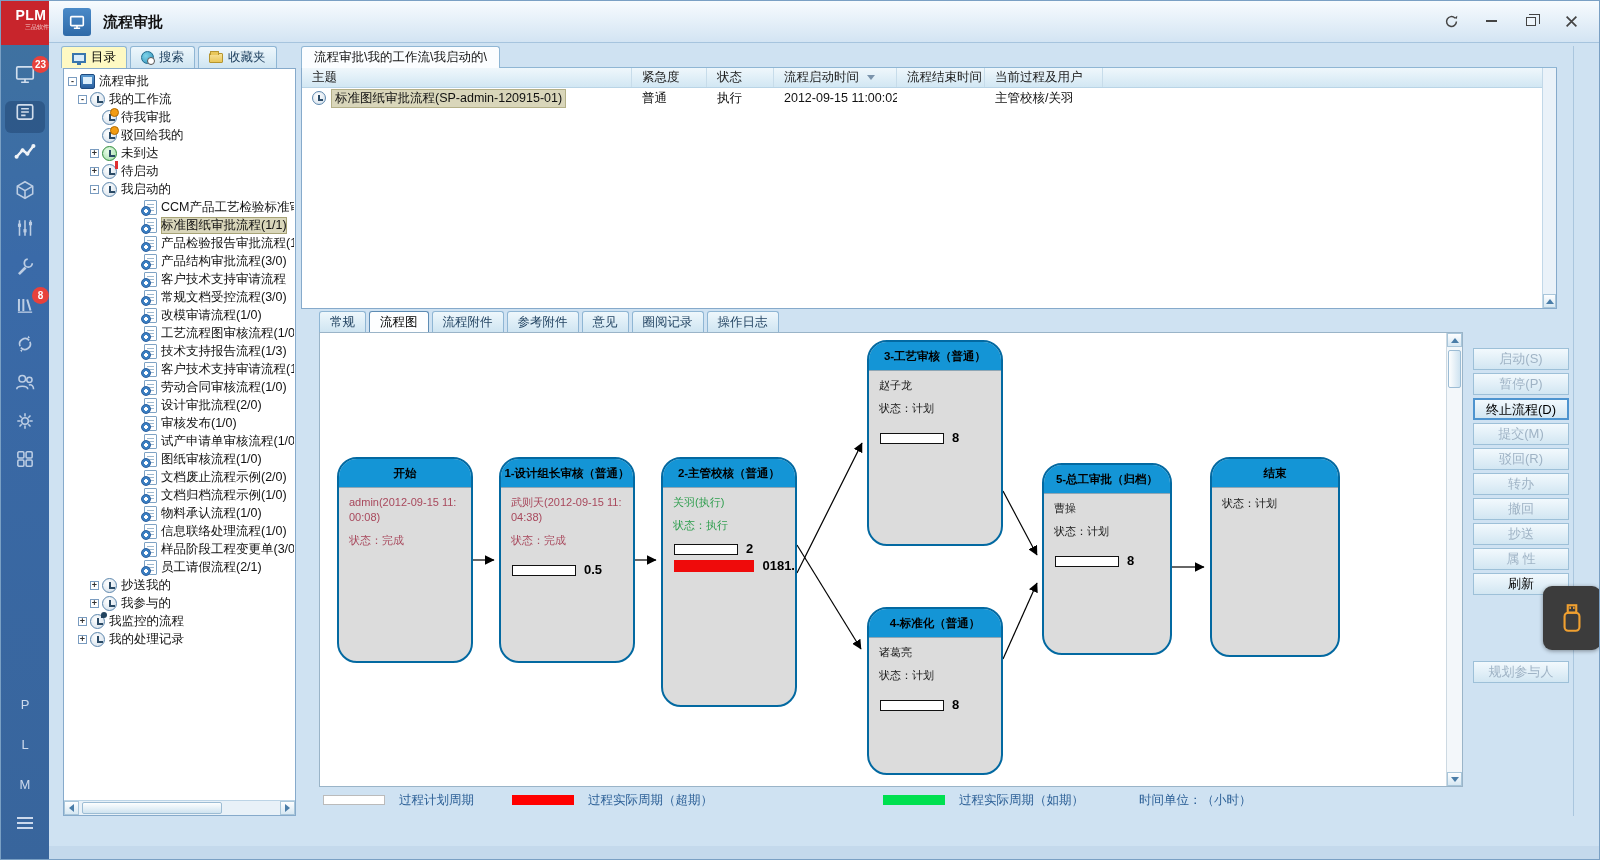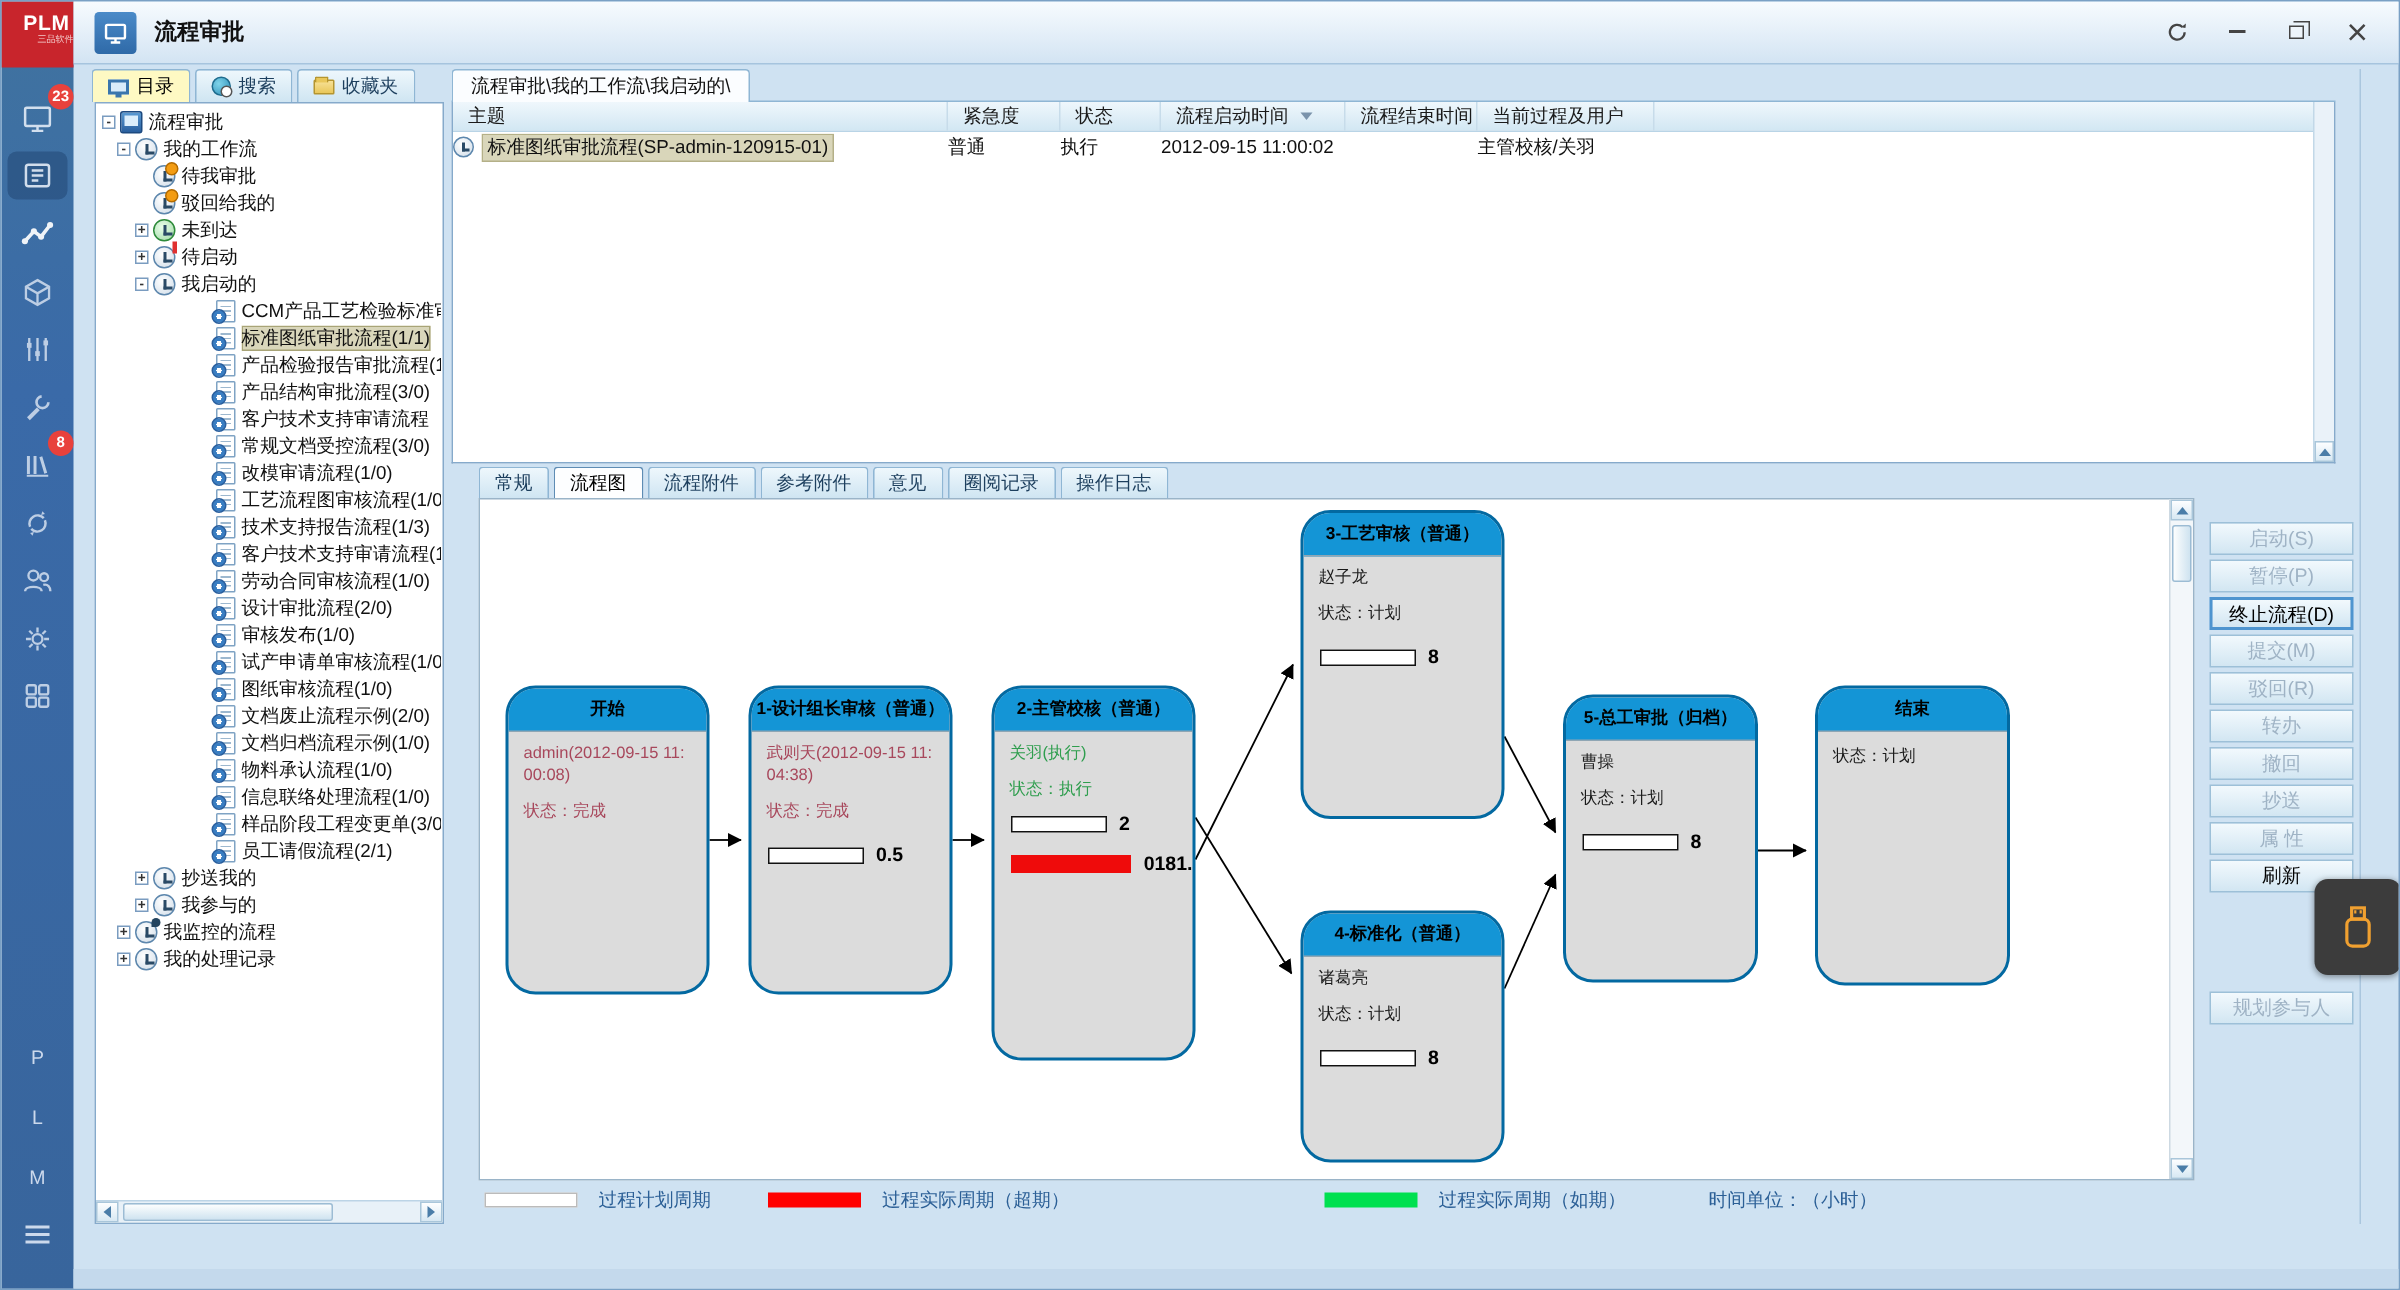--- a/index.html
+++ b/index.html
@@ -4,21 +4,21 @@
 <style>
   *{box-sizing:border-box;margin:0;padding:0}
   html,body{width:1600px;height:860px;font-family:"Liberation Sans","DejaVu Sans",sans-serif}
   #app{position:relative;width:1600px;height:860px;background:#cfe2f2;overflow:hidden;border:1px solid #7aa0c4}
 
   
   .sidebar{position:absolute;left:0;top:0;width:48px;height:860px;background:linear-gradient(180deg,#40739f 0%,#3a6aa8 30%,#38659c 100%)}
   .logo{position:absolute;left:0;top:0;width:48px;height:44px;background:#c8252c;color:#fff;text-align:center;padding-top:7px}
   .logo .l1{font-weight:bold;font-size:14px;line-height:15px;letter-spacing:.5px}
   .logo .l2{font-size:6px;line-height:8px;color:#f3c9c9}
-  .sic{position:absolute;left:4px;width:40px;height:32px;display:flex;align-items:center;justify-content:center}
+  .sic{position:absolute;left:4px;width:40px;height:32px;display:flex;justify-content:center}
   .sic svg{opacity:.92}
   .sic.tile{background:rgba(8,34,72,.28);border-radius:6px}
   .badge{position:absolute;top:-7px;right:-4px;min-width:17px;height:17px;border-radius:9px;background:#e8413c;color:#fff;font:bold 10px/17px "Liberation Sans",sans-serif;text-align:center;padding:0 3px}
   .sletter{position:absolute;left:0;width:48px;text-align:center;color:#ccd9ec;font-size:13px}
   .hamb{position:absolute;left:16px;width:16px}
   .hamb i{display:block;height:2px;background:#ccd9ec;margin-bottom:3px}
 
   
   .titlebar{position:absolute;left:48px;top:0;width:1552px;height:42px;background:linear-gradient(#f7fbfe,#d3e4f3);border-bottom:1px solid #a6c4de}
   .appicon{position:absolute;left:14px;top:7px;width:28px;height:28px;border-radius:3px;background:linear-gradient(#4a8ac8,#2f6aa8);display:flex;align-items:center;justify-content:center}
@@ -69,21 +69,21 @@
   .tri-d{width:0;height:0;border-left:4px solid transparent;border-right:4px solid transparent;border-top:5px solid #4a7da8}
 
   
   .bc-line{position:absolute;left:300px;top:66px;width:1256px;height:1px;background:#8fb6d4}
   .bctab{position:absolute;left:300px;top:45px;height:22px;display:flex;align-items:center;padding:0 12px;font-size:12.5px;background:#fbfdff;border:1px solid #8fb6d4;border-bottom:none;border-radius:3px 3px 0 0;color:#111}
   .table-wrap{position:absolute;left:300px;top:67px;width:1256px;height:241px;background:#fff;border:1px solid #86aacb;border-top:none}
   .tbl{position:absolute;left:0;top:0;right:14px;bottom:0;overflow:hidden}
   .thead{display:flex;height:20px;background:linear-gradient(#eff7fc,#d2e7f3);border-bottom:1px solid #b9d4e6;font-size:12.5px;color:#1a1a1a}
   .th{display:flex;align-items:center;padding-left:10px;border-right:1px solid #c7dcea}
   .trw{display:flex;height:20px;align-items:center;font-size:12.5px;color:#111}
-  .td{display:flex;align-items:center;overflow:hidden;white-space:nowrap}
+  .td{display:flex;align-items:center;padding-left:10px;overflow:hidden;white-space:nowrap}
   .c0{width:330px}.c1{width:75px}.c2{width:67px}.c3{width:123px}.c4{width:88px}.c5{width:118px}.cf{flex:1;border-right:none}
   .sorttri{margin-left:8px;border-left:4px solid transparent;border-right:4px solid transparent;border-top:5px solid #7a93ab;width:0;height:0}
   .subj-ic{width:14px;height:14px;flex:0 0 14px;margin-right:5px;border:1px solid #5d87ad;border-radius:50%;background:radial-gradient(circle at 40% 35%,#fff,#cfdce8);position:relative}
   .subj-ic::before{content:"";position:absolute;left:5px;top:3px;width:3px;height:4px;border-left:2px solid #2a4a66;border-bottom:2px solid #2a4a66}
   .subj-hl{background:#d9d6ba;box-shadow:inset 0 0 0 1px #b4b088;padding:1px 4px}
   .tstrip{position:absolute;right:0;top:0;bottom:0;width:14px;background:#eaf2f9;border-left:1px solid #c2d8e8}
   .tstrip .sbox{width:13px;left:0}
 
   
   .tabs2{position:absolute;left:318px;top:310px;height:21px;display:flex;gap:3px}
@@ -92,21 +92,21 @@
 
   
   .diagram{position:absolute;left:318px;top:331px;width:1144px;height:455px;background:#fff;border:1px solid #9ab4c8}
   .flowsvg{position:absolute;left:0;top:0}
   .node{position:absolute;width:136px;border:2px solid #0369a1;border-radius:20px;background:#dcdcdc;overflow:hidden}
   .nhd{height:29px;background:#1495d6;border-bottom:1px solid #8fa6b4;color:#000;font-weight:bold;font-size:11.5px;line-height:29px;text-align:center;white-space:nowrap;overflow:hidden}
   .nuser{padding:7px 10px 0;font-size:11px;line-height:1.35;word-break:break-all}
   .nstat{padding:8px 10px 0;font-size:11px}
   .c-done{color:#a8485c}.c-run{color:#2f9e4e}.c-plan{color:#1a1a1a}
   .brow{display:flex;align-items:flex-end;padding-left:11px;margin-top:16px}
-  .brow.tight{margin-top:10px}.brow.tight2{margin-top:15px}
+  .brow.tight{margin-top:10px}.brow.tight2{margin-top:5px}
   .pbar{width:64px;height:11px;background:#fff;border:1px solid #111}
   .abar{width:86px;height:12px;background:#ef0b0b}
   .bval{margin-left:8px;font-weight:bold;font-size:13px;color:#000;line-height:12px}
   .vscroll{position:absolute;right:0;top:0;bottom:0;width:16px;background:#f3f7fa;border-left:1px solid #cdd9e2}
   .vscroll .sbox{width:15px;left:0}
   .vthumb{position:absolute;left:1px;top:17px;width:13px;height:38px;background:linear-gradient(90deg,#fdfefe,#cfe3f0);border:1px solid #9cbcd4;border-radius:2px}
 
   
   .legend{position:absolute;left:322px;top:791px;width:1140px;height:16px;display:flex;align-items:center;font-size:12.5px;color:#2b5f96;white-space:nowrap}
   .sw{display:inline-block;width:62px;height:10px;margin-right:14px}

